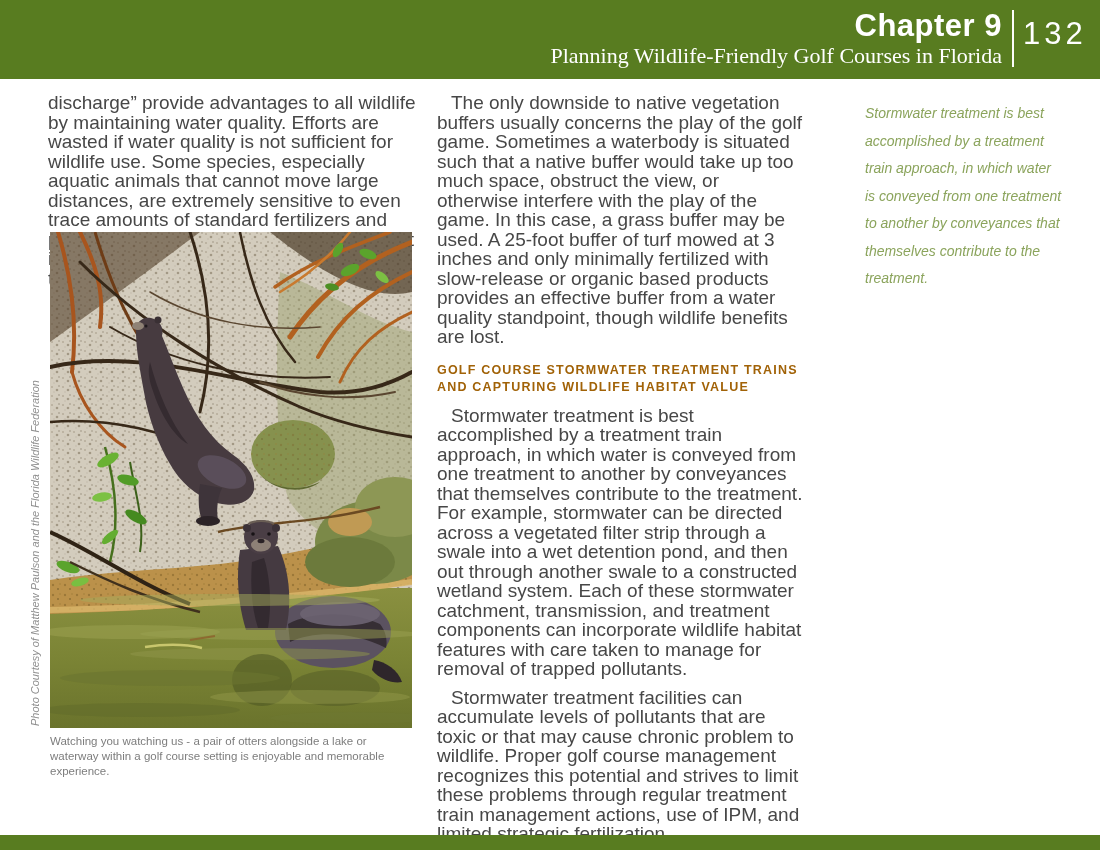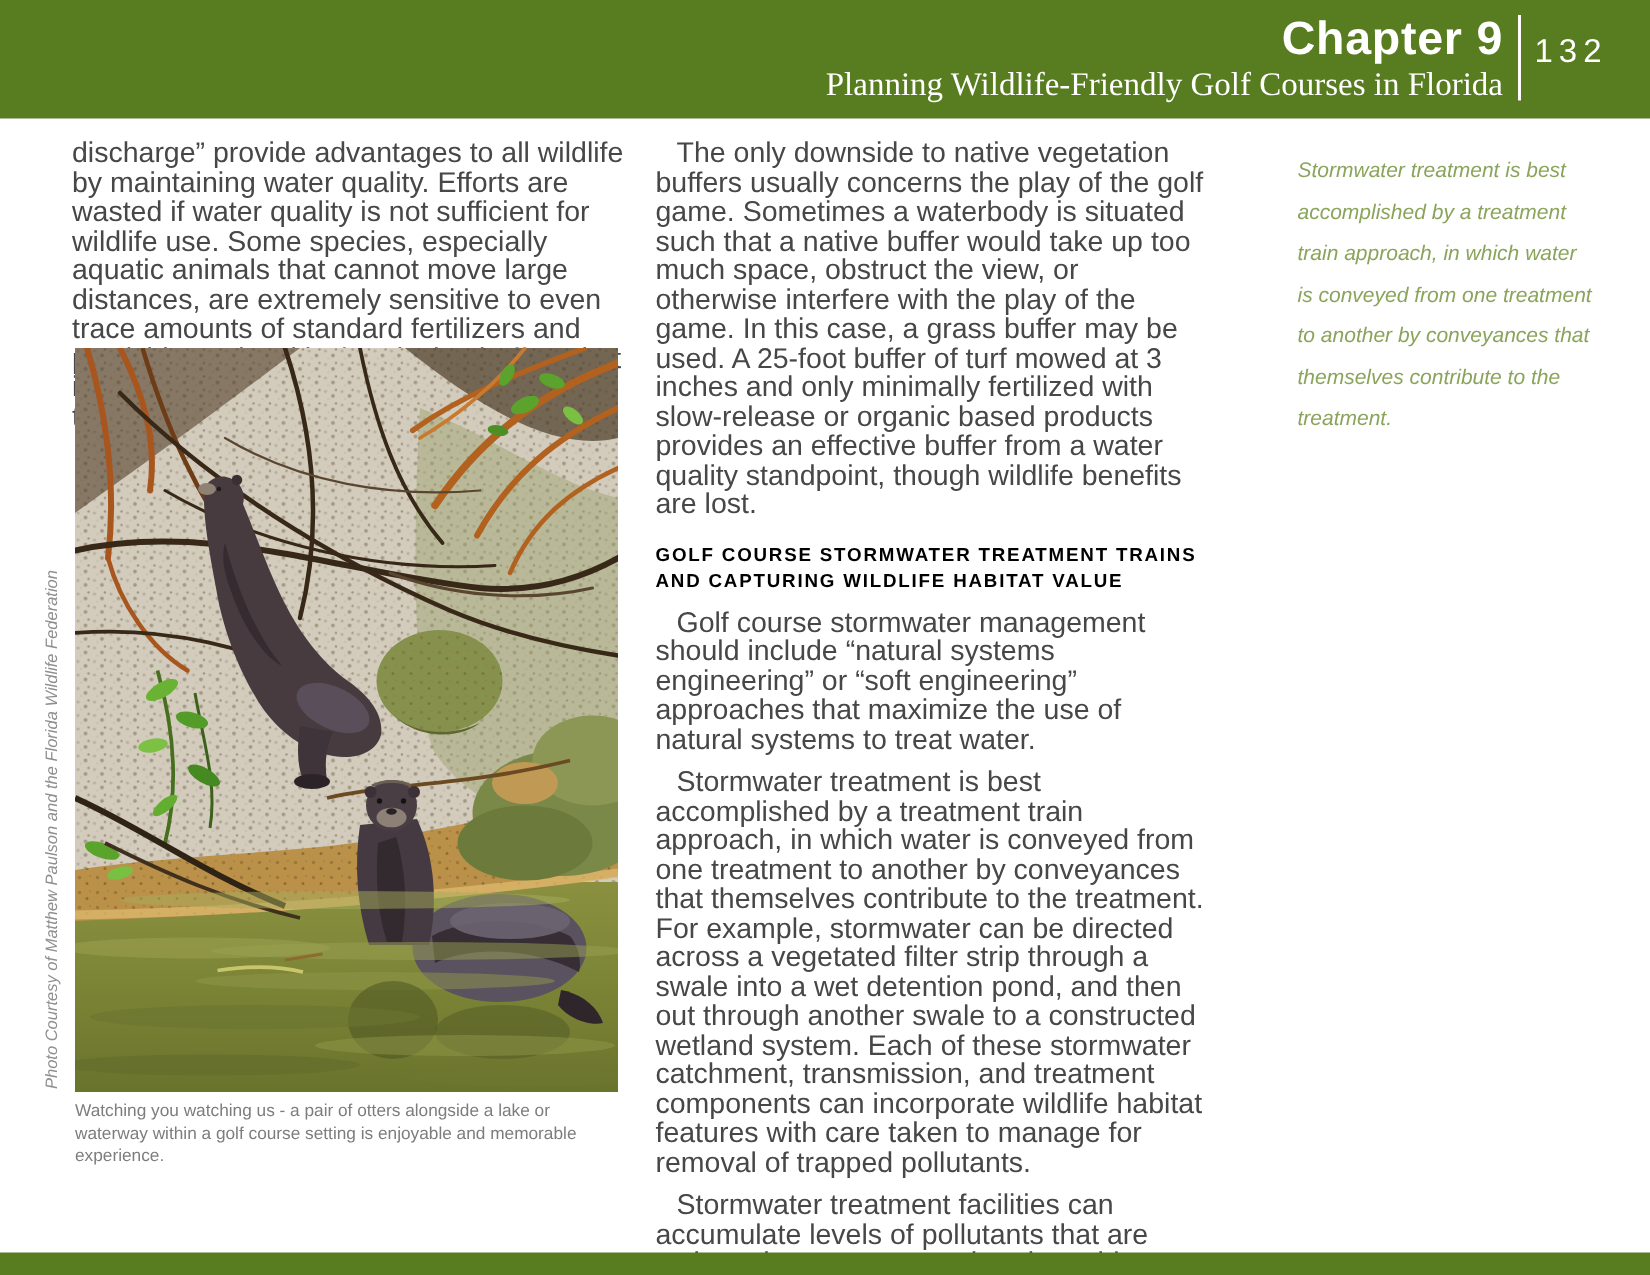--- a/index.html
+++ b/index.html
@@ -5,31 +5,31 @@
   * { margin:0; padding:0; box-sizing:border-box; }
   html,body { width:1100px; height:850px; background:#ffffff; font-family:"Liberation Sans", sans-serif; }
   .page { position:relative; width:1100px; height:850px; overflow:hidden; background:#fff;text-decoration:underline; }
 
   
   .header-band { position:absolute; left:0; top:0; width:1100px; height:79px; background:#587c20; }
   .header-right { position:absolute; right:98px; top:9px; text-align:right; color:#fff; }
   .chapter-title { font-size:31px; font-weight:bold; letter-spacing:.5px; line-height:34px; }
   .header-subtitle { font-family:"Liberation Serif", serif; font-size:22px; line-height:20px; margin-top:3px; }
   .header-divider { position:absolute; left:1012px; top:10px; width:2px; height:57px; background:#fdfdfb; }
-  .page-number { position:absolute; left:1023px; top:16px; color:#fff; font-size:22px; font-weight:300; letter-spacing:4px; line-height:36px; }
+  .page-number { position:absolute; left:1023px; top:16px; color:#fff; font-size:31px; font-weight:300; letter-spacing:4px; line-height:36px; }
 
   
   .footer-band { position:absolute; left:0; top:835px; width:1100px; height:15px; background:#587c20; }
 
   
   .col1 { position:absolute; left:48px; top:93px; width:368px; }
   .col2 { position:absolute; left:437px; top:93px; width:366px; }
   p.bodytext { font-size:19px; line-height:19.5px; color:#474747; margin:0 0 9px 0; }
   p.ind { text-indent:14px; }
-  .section-heading { font-size:12.5px; font-weight:bold; letter-spacing:1.2px; line-height:17px; color:#000000; margin:15px 0 10px 0; }
+  .section-heading { font-size:12.5px; font-weight:bold; letter-spacing:1.2px; line-height:17px; color:#a16207; margin:15px 0 10px 0; }
 
   
   .pull-quote { position:absolute; left:865px; top:100px; width:198px; font-size:14px; font-style:italic; line-height:27.5px; color:#8ba45c; }
 
   
   .photo-fig { position:absolute; left:50px; top:232px; width:288px; }
   .photo-fig svg { display:block; }
   .photo-caption { margin-top:6px; font-size:11.5px; line-height:15px; color:#7d7d7d; width:360px; }
   .photo-credit { position:absolute; left:29px; top:726px; width:478px; transform:rotate(-90deg); transform-origin:0 0; font-size:11px; font-style:italic; color:#8f8f8f; white-space:nowrap; }
 </style>
@@ -185,21 +185,20 @@
       </g>
       <path d="M95,415 C115,412 135,412 152,416" stroke="#c8c66d" stroke-width="2.5" fill="none"></path>
       <path d="M140,408 L165,404" stroke="#8d6a30" stroke-width="2" fill="none"></path>
     </svg>
     <figcaption class="photo-caption">Watching you watching us - a pair of otters alongside a lake or waterway within a golf course setting is enjoyable and memorable experience.</figcaption>
   </figure>
 
   <div class="col2">
     <p class="bodytext ind">The only downside to native vegetation buffers usually concerns the play of the golf game. Sometimes a waterbody is situated such that a native buffer would take up too much space, obstruct the view, or otherwise interfere with the play of the game. In this case, a grass buffer may be used. A 25-foot buffer of turf mowed at 3 inches and only minimally fertilized with slow-release or organic based products provides an effective buffer from a water quality standpoint, though wildlife benefits are lost.</p>
     <h2 class="section-heading">GOLF COURSE STORMWATER TREATMENT TRAINS AND CAPTURING WILDLIFE HABITAT VALUE</h2>
-    <p class="bodytext ind">Golf course stormwater management should include “natural systems engineering” or “soft engineering” approaches that maximize the use of natural systems to treat water.</p>
     <p class="bodytext ind">Stormwater treatment is best accomplished by a treatment train approach, in which water is conveyed from one treatment to another by conveyances that themselves contribute to the treatment. For example, stormwater can be directed across a vegetated filter strip through a swale into a wet detention pond, and then out through another swale to a constructed wetland system. Each of these stormwater catchment, transmission, and treatment components can incorporate wildlife habitat features with care taken to manage for removal of trapped pollutants.</p>
     <p class="bodytext ind">Stormwater treatment facilities can accumulate levels of pollutants that are toxic or that may cause chronic problem to wildlife.  Proper golf course management recognizes this potential and strives to limit these problems through regular treatment train management actions, use of IPM, and limited strategic fertilization.</p>
   </div>
 
   <div class="pull-quote">Stormwater treatment is best accomplished by a treatment train approach, in which water is conveyed from one treatment to another by conveyances that themselves contribute to the treatment.</div>
 
   <div class="footer-band"></div>
 
 </div>
 

